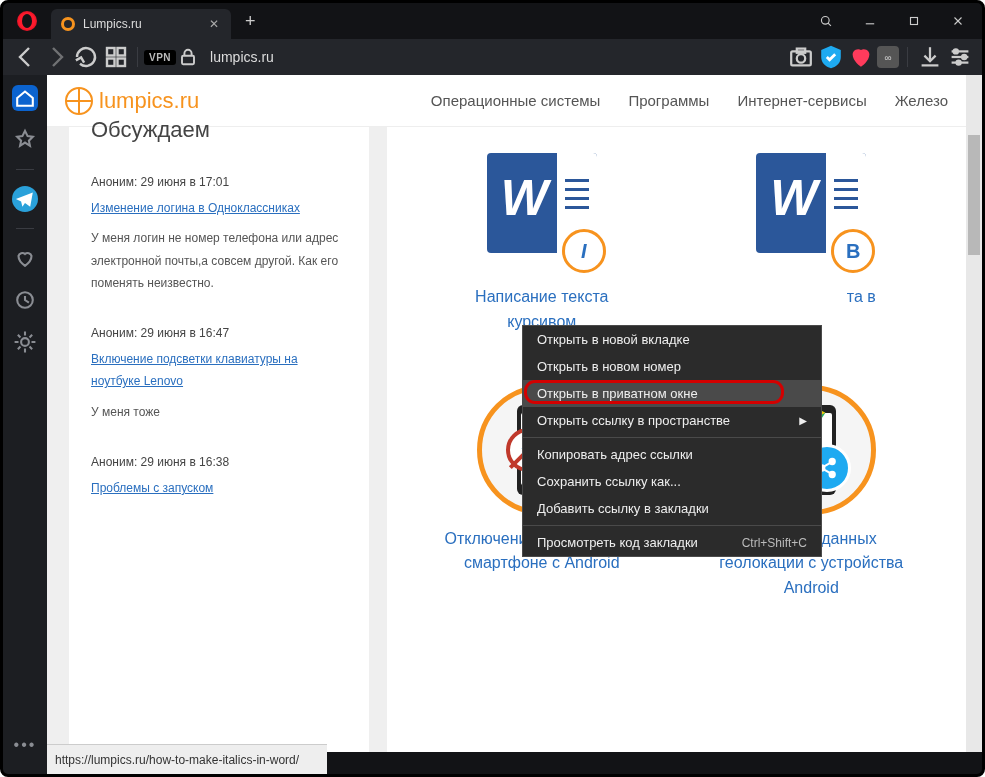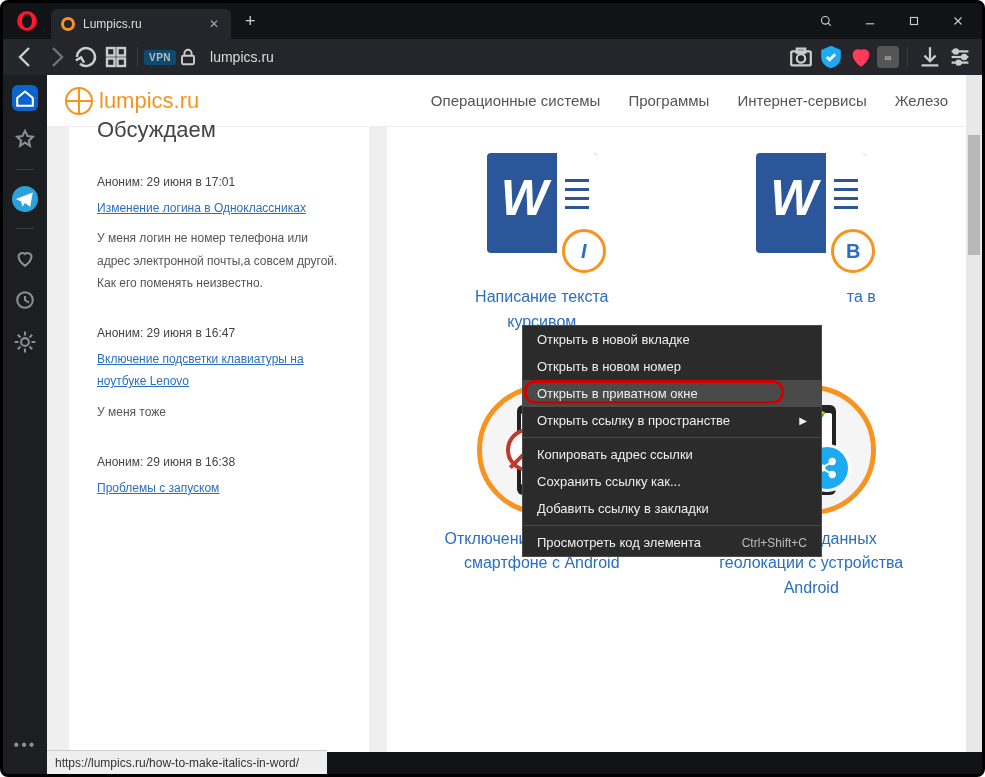--- a/index.html
+++ b/index.html
@@ -17,21 +17,21 @@
 .tab .lbl { flex: 1; }
 .tab .x { color: #aaa; padding: 0 4px; cursor: pointer; }
 .newtab { color: #ccc; font-size: 18px; padding: 0 14px; cursor: pointer; }
 .win-controls { margin-left: auto; display: flex; align-items: center; gap: 4px; padding-right: 4px; }
 .win-controls div { width: 40px; height: 30px; display: flex; align-items: center; justify-content: center; color: #ccc; cursor: pointer; }
 .win-controls svg { width: 14px; height: 14px; }
 
 .addrbar { height: 36px; background: #24262b; display: flex; align-items: center; padding: 0 8px; }
 .addrbar .ico { width: 30px; height: 30px; display: flex; align-items: center; justify-content: center; color: #ccc; cursor: pointer; }
 .addrbar .sep { width: 1px; height: 20px; background: #3a3c42; margin: 0 6px; }
-.vpn-badge { background: #0c4a6e; color: #bbb; font-size: 10px; font-weight: bold; padding: 2px 5px; border-radius: 3px; letter-spacing: 0.5px; }
+.vpn-badge { background: #000000; color: #bbb; font-size: 10px; font-weight: bold; padding: 2px 5px; border-radius: 3px; letter-spacing: 0.5px; }
 .url { color: #ddd; font-size: 14px; margin-left: 10px; flex: 1; }
 .addrbar .right { display: flex; align-items: center; gap: 2px; }
 .addrbar .right .ico { width: 28px; }
 
 
 .rail { position: absolute; left: 0; top: 72px; bottom: 0; width: 44px; background: #1c1e22; display: flex; flex-direction: column; align-items: center; padding-top: 10px; gap: 16px; }
 .rail .ritem { width: 26px; height: 26px; display: flex; align-items: center; justify-content: center; color: #8a8d93; cursor: pointer; border-radius: 6px; }
 .rail .ritem.active { background: #0b63ce; color: #fff; }
 .rail .rsep { width: 18px; height: 1px; background: #3a3c42; }
 .rail .dots { margin-top: auto; margin-bottom: 16px; color: #8a8d93; letter-spacing: 2px; }
@@ -45,21 +45,21 @@
 .logo { display: flex; align-items: center; gap: 6px; }
 .logo-ico { width: 28px; height: 28px; border-radius: 50%; border: 2px solid #f7931e; position: relative; }
 .logo-ico::before, .logo-ico::after { content: ""; position: absolute; background: #f7931e; }
 .logo-ico::before { width: 2px; height: 24px; left: 11px; top: 0; }
 .logo-ico::after { width: 24px; height: 2px; left: 0; top: 11px; }
 .logo-txt { color: #f7931e; font-size: 22px; font-weight: 500; }
 .nav { margin-left: auto; display: flex; gap: 28px; color: #555; font-size: 15px; }
 .nav a { color: #555; text-decoration: none; cursor: pointer; }
 
 .content-wrap { position: absolute; left: 0; right: 16px; top: 52px; bottom: 0; background: #efefef; }
-.left-panel { position: absolute; left: 22px; top: 0; width: 300px; bottom: 0; background: #fff; padding: 0 28px; }
+.left-panel { position: absolute; left: 22px; top: 0; width: 300px; bottom: 0; background: #fff; padding: 0 22px; }
 .panel-heading { color: #444; font-size: 22px; margin-bottom: 20px; }
 .comment { margin: 28px 0; font-size: 12px; color: #555; line-height: 1.85; }
 .comment .meta { color: #444; margin-bottom: 4px; }
 .comment .link { color: #2a6fbf; text-decoration: underline; cursor: pointer; }
 .comment .body { margin-top: 8px; }
 
 .cards { position: absolute; left: 340px; right: 0; top: 0; bottom: 0; background: #fff; padding-top: 6px; }
 .card-row { display: flex; gap: 40px; padding: 0 40px; }
 .card { flex: 1; display: flex; flex-direction: column; align-items: center; text-align: center; }
 .badge-wrap { position: relative; width: 140px; height: 140px; display: flex; align-items: center; justify-content: center; }
@@ -84,21 +84,21 @@
 
 
 .ctx { position: absolute; left: 519px; top: 322px; width: 300px; background: #2b2b2b; border: 1px solid #4a4a4a; z-index: 20; font-size: 13px; color: #eee; text-align: center; }
 .ctx .ci { padding: 6px 14px; cursor: pointer; display: flex; align-items: center; }
 .ctx .ci:hover, .ctx .ci.hov { background: #4a4a4a; }
 .ctx .csep { height: 1px; background: #4a4a4a; margin: 3px 0; }
 .ctx .arrow { margin-left: auto; font-size: 10px; }
 .ctx .shortcut { margin-left: auto; color: #bbb; font-size: 12px; }
 .highlight-box { position: absolute; left: 521px; top: 377px; width: 260px; height: 24px; border: 3px solid #d30000; border-radius: 11px; z-index: 25; pointer-events: none; }
 
-.statusbar { position: absolute; left: 44px; bottom: 0; height: 24px; background: #eee; border-top: 1px solid #ccc; padding: 0 8px; font-size: 12px; color: #333; display: flex; align-items: center; min-width: 280px; }
+.statusbar { position: absolute; left: 44px; bottom: 0; height: 30px; background: #eee; border-top: 1px solid #ccc; padding: 0 8px; font-size: 12px; color: #333; display: flex; align-items: center; min-width: 280px; }
 
 svg { fill: none; stroke: currentColor; stroke-width: 1.6; }
 </style>
 </head>
 <body>
 
 <div class="browser">
 
   <div class="titlebar">
     <div class="opera-icon"></div>
@@ -377,21 +377,21 @@
         <span>Копировать адрес ссылки</span>
       </div>
     <div class="ci">
         <span>Сохранить ссылку как...</span>
       </div>
     <div class="ci">
         <span>Добавить ссылку в закладки</span>
       </div>
     <div class="csep"></div>
     <div class="ci">
-        <span>Просмотреть код элемента</span>
+        <span>Просмотреть код закладки</span>
         <span class="shortcut">Ctrl+Shift+C</span>
       </div>
   </div>
   <div class="highlight-box"></div>
 
   <div class="statusbar">
     <span>https://lumpics.ru/how-to-make-italics-in-word/</span>
   </div>
 </div>
 

